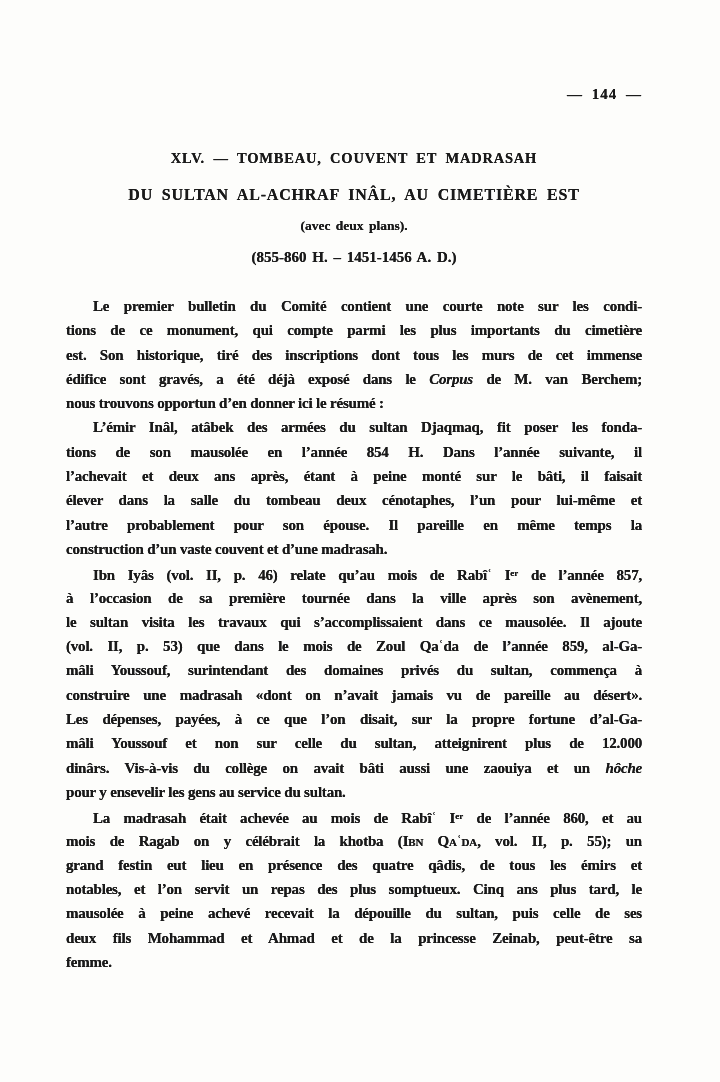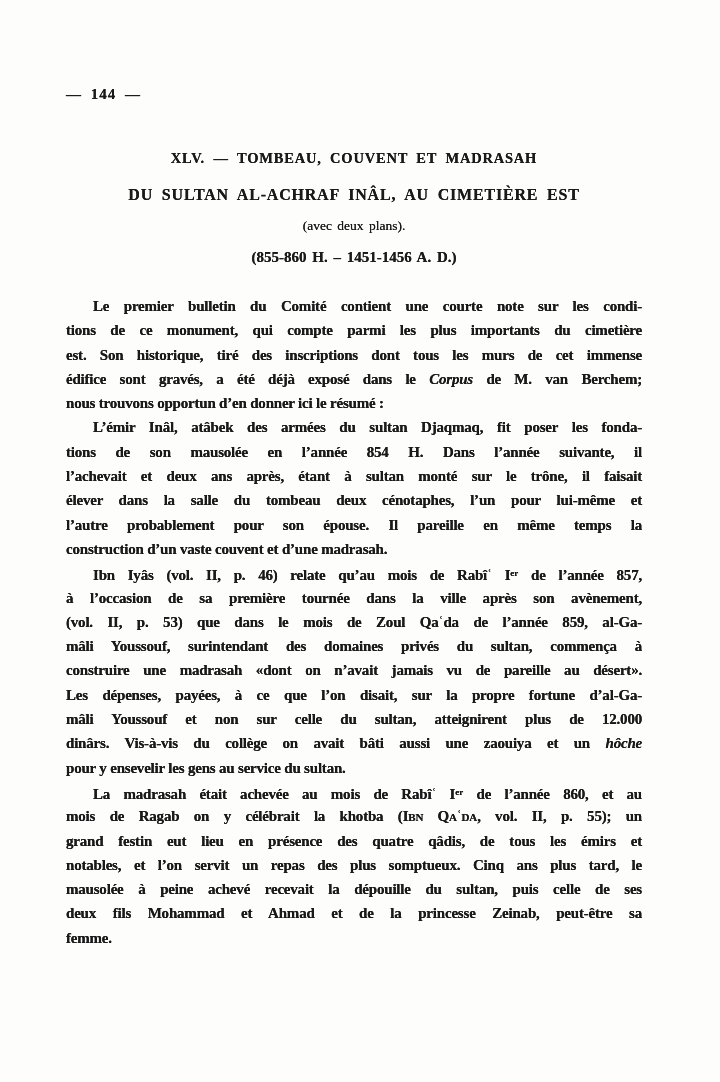--- a/index.html
+++ b/index.html
@@ -17,21 +17,21 @@
     color: var(--ink, #1a1a1a);
   }
   .content {
     margin-left: 66px;
     width: 576px;
   }
   .pageno {
     margin-top: 86px;
     height: 17px;
     line-height: 17px;
-    text-align: left;
+    text-align: right;
     font-size: 15px;
     font-weight: bold;
     letter-spacing: 1px;
     word-spacing: 4px;
     text-shadow: 0 0 0.5px currentColor;
   }
   .t1 {
     margin: 46px 0 0 0;
     height: 19px;
     line-height: 19px;
@@ -52,21 +52,21 @@
     letter-spacing: 0.8px;
     word-spacing: 4px;
     text-shadow: 0 0 0.5px currentColor;
   }
   .sub {
     margin-top: 13px;
     height: 17px;
     line-height: 17px;
     text-align: center;
     font-size: 13.5px;
-    font-weight: normal;
+    font-weight: bold;
     word-spacing: 2px;
     text-shadow: 0 0 0.4px currentColor;
   }
   .dates {
     margin-top: 14px;
     height: 18px;
     line-height: 18px;
     text-align: center;
     font-size: 15px;
     font-weight: bold;
@@ -112,28 +112,29 @@
         <div class="para">
           <div class="line">Le premier bulletin du Comité contient une courte note sur les condi-</div>
           <div class="line">tions de ce monument, qui compte parmi les plus importants du cimetière</div>
           <div class="line">est. Son historique, tiré des inscriptions dont tous les murs de cet immense</div>
           <div class="line">édifice sont gravés, a été déjà exposé dans le <em>Corpus</em> de M. van Berchem;</div>
           <div class="line">nous trouvons opportun d’en donner ici le résumé :</div>
         </div>
         <div class="para">
           <div class="line">L’émir Inâl, atâbek des armées du sultan Djaqmaq, fit poser les fonda-</div>
           <div class="line">tions de son mausolée en l’année 854 H. Dans l’année suivante, il</div>
-          <div class="line">l’achevait et deux ans après, étant à sultan monté sur le trône, il faisait</div>
+          <div class="line">l’achevait et deux ans après, étant à peine monté sur le bâti, il faisait</div>
           <div class="line">élever dans la salle du tombeau deux cénotaphes, l’un pour lui-même et</div>
           <div class="line">l’autre probablement pour son épouse. Il pareille en même temps la</div>
           <div class="line">construction d’un vaste couvent et d’une madrasah.</div>
         </div>
         <div class="para">
           <div class="line">Ibn Iyâs (vol. II, p. 46) relate qu’au mois de Rabîʿ I<sup>er</sup> de l’année 857,</div>
           <div class="line">à l’occasion de sa première tournée dans la ville après son avènement,</div>
+          <div class="line">le sultan visita les travaux qui s’accomplissaient dans ce mausolée. Il ajoute</div>
           <div class="line">(vol. II, p. 53) que dans le mois de Zoul Qaʿda de l’année 859, al-Ga-</div>
           <div class="line">mâli Youssouf, surintendant des domaines privés du sultan, commença à</div>
           <div class="line">construire une madrasah «dont on n’avait jamais vu de pareille au désert».</div>
           <div class="line">Les dépenses, payées, à ce que l’on disait, sur la propre fortune d’al-Ga-</div>
           <div class="line">mâli Youssouf et non sur celle du sultan, atteignirent plus de 12.000</div>
           <div class="line">dinârs. Vis-à-vis du collège on avait bâti aussi une zaouiya et un <em>hôche</em></div>
           <div class="line">pour y ensevelir les gens au service du sultan.</div>
         </div>
         <div class="para">
           <div class="line">La madrasah était achevée au mois de Rabîʿ I<sup>er</sup> de l’année 860, et au</div>

